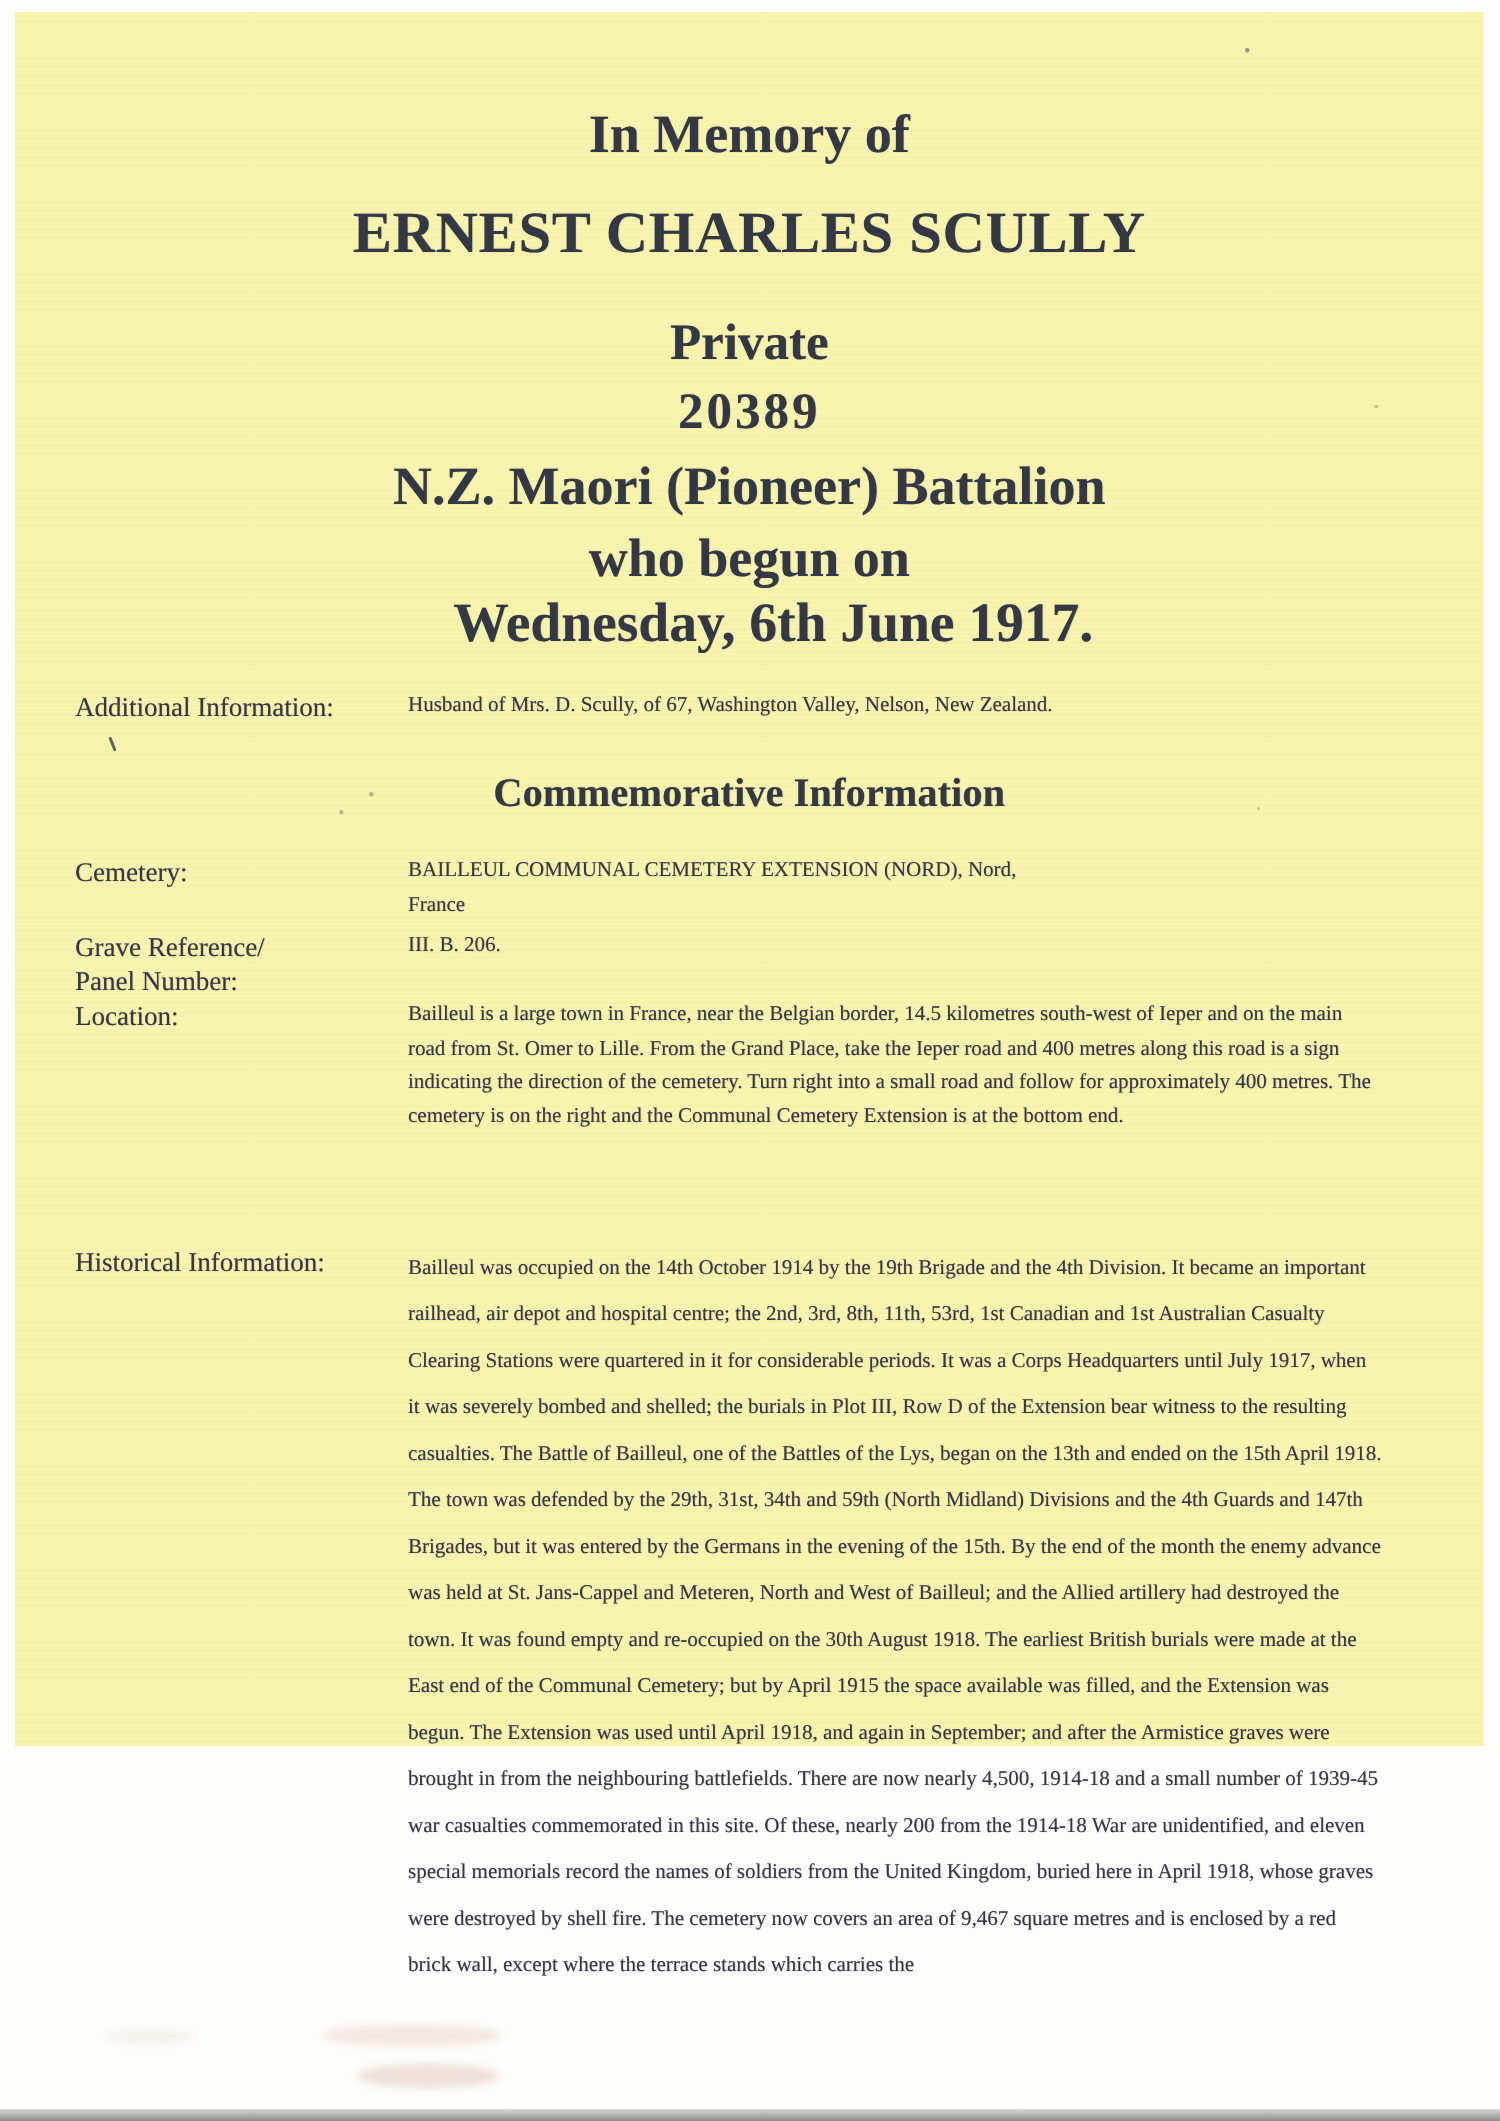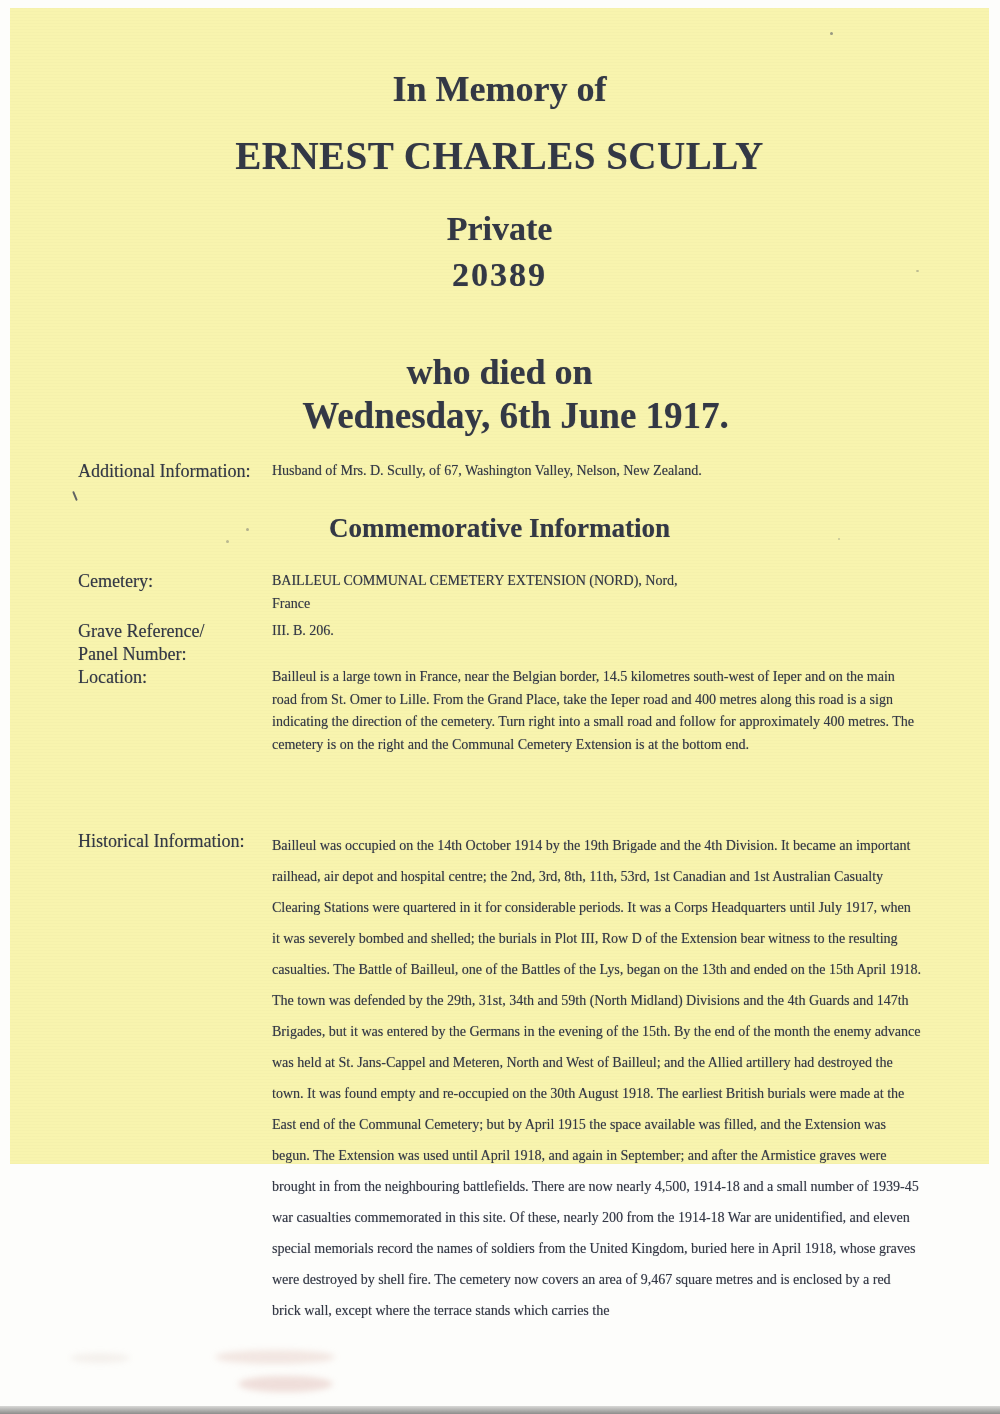--- a/index.html
+++ b/index.html
@@ -29,21 +29,21 @@
   .h-memory{top:60px;font-size:36px;}
   .h-name{top:125px;font-size:39px;letter-spacing:0.5px;}
   .h-rank{top:202px;font-size:34px;}
   .h-number{top:248px;font-size:34px;letter-spacing:2px;}
   .h-unit{top:295px;font-size:36px;}
   .h-died{top:343px;font-size:36px;}
   .h-date{top:386px;font-size:37px;padding-left:32px;}
   .h-commem{top:505px;font-size:27px;}
 
   .label{
-    position:absolute;left:68px;width:205px;
+    position:absolute;left:40px;width:205px;
     font-size:18px;line-height:22.5px;white-space:pre-line;
   }
   .value{
     position:absolute;left:262px;
     font-size:14px;line-height:22.7px;
   }
   .preline{white-space:pre-line;}
   .lbl-additional{top:452px;}
   .val-additional{top:452px;width:712px;white-space:nowrap;}
   .lbl-cemetery{top:562px;}
@@ -77,21 +77,22 @@
 </style>
 </head>
 <body>
 
 <div class="paper">
 
   <div class="center txt h-memory">In Memory of</div>
   <div class="center txt h-name">ERNEST CHARLES SCULLY</div>
   <div class="center txt h-rank">Private</div>
   <div class="center txt h-number">20389</div>
-  <div class="center txt h-died">who died on</div>
+  <div class="center txt h-unit">N.Z. Maori (Pioneer) Battalion</div>
+  <div class="center txt h-died">who begun on</div>
   <div class="center txt h-date">Wednesday, 6th June 1917.</div>
 
   <div class="label txt lbl-additional">Additional Information:</div>
   <div class="value txt val-additional">Husband of Mrs. D. Scully, of 67, Washington Valley, Nelson, New Zealand.</div>
 
   <div class="center txt h-commem">Commemorative Information</div>
 
   <div class="label txt lbl-cemetery">Cemetery:</div>
   <div class="value txt preline val-cemetery">BAILLEUL COMMUNAL CEMETERY EXTENSION (NORD), Nord,
 France</div>

